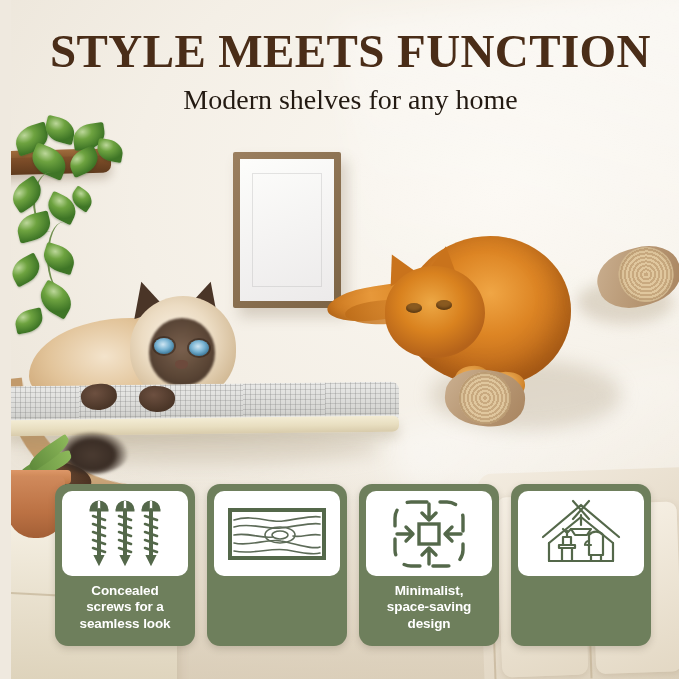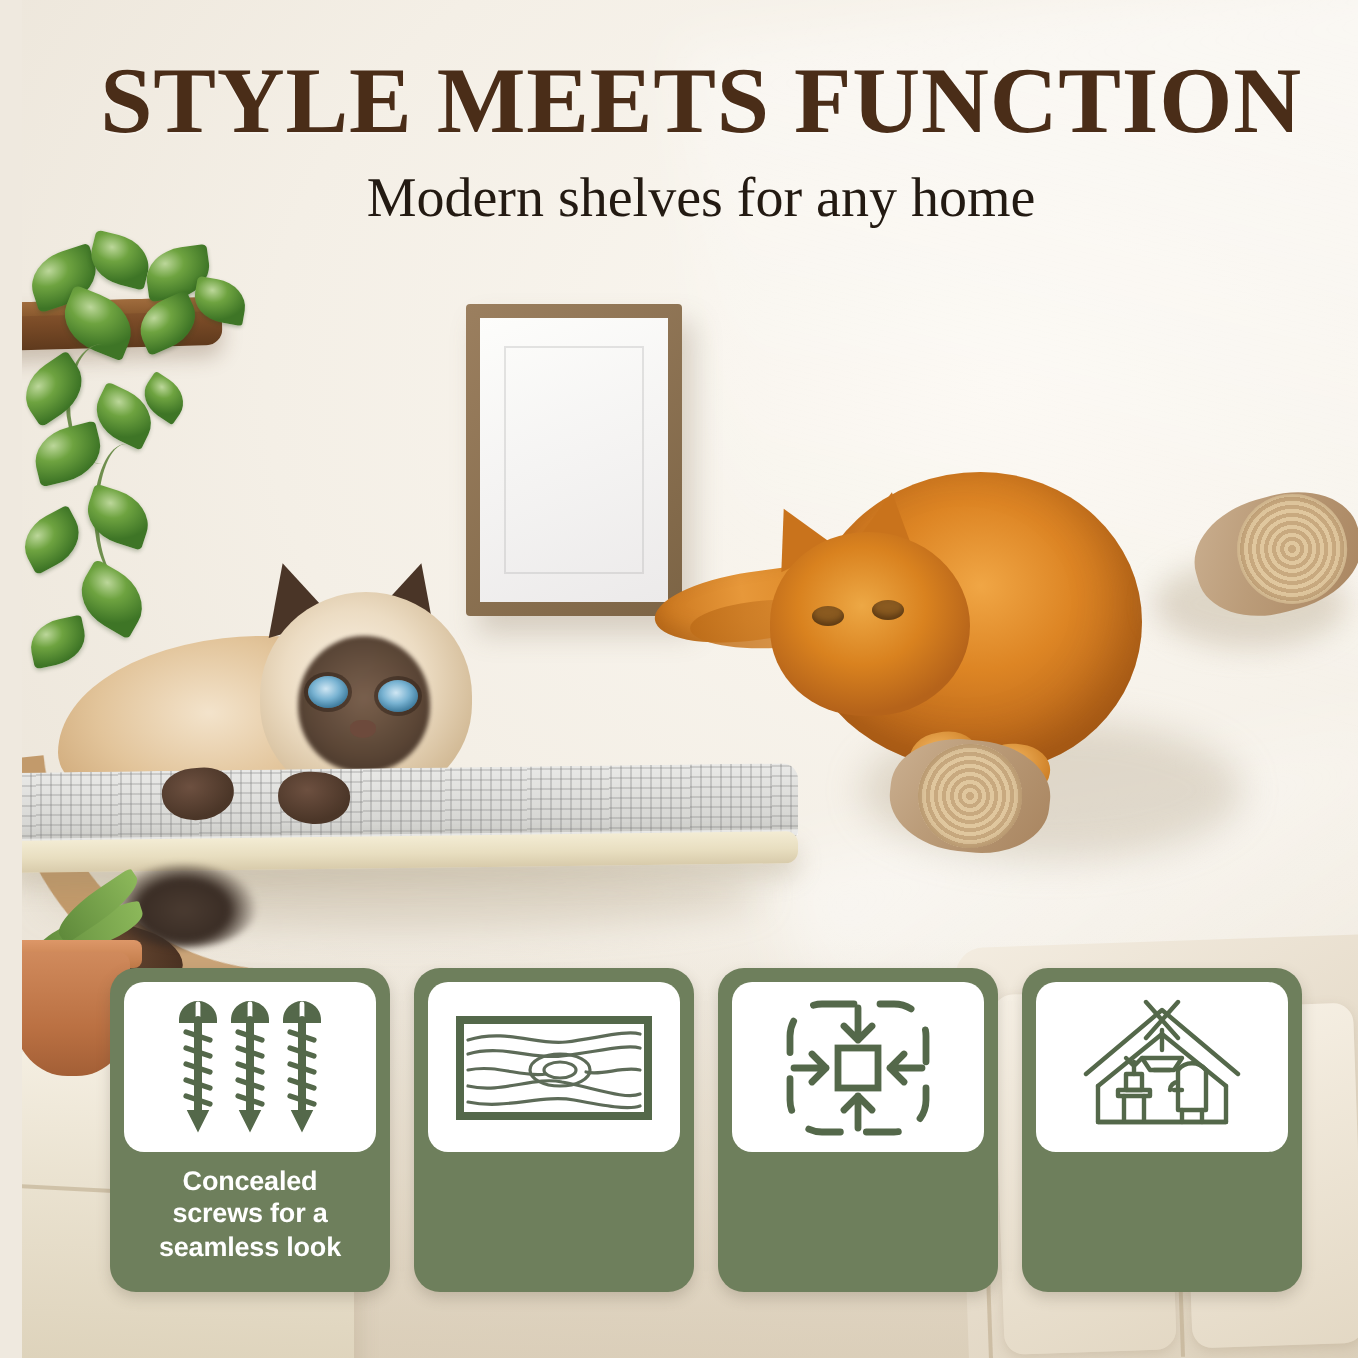--- a/index.html
+++ b/index.html
@@ -456,20 +456,23 @@
           <path d="M20 4 H56 a16 16 0 0 1 16 16 V52 a16 16 0 0 1 -16 16 H20 a16 16 0 0 1 -16 -16 V20 a16 16 0 0 1 16 -16 z" stroke-dasharray="16 13" stroke-linecap="round"></path>
           <rect x="28" y="26" width="20" height="20" stroke-width="3.4"></rect>
           <g stroke-linecap="round" stroke-linejoin="round">
             <path d="M38 6 V22 M31 15 l7 7 l7 -7"></path>
             <path d="M38 66 V50 M31 57 l7 -7 l7 7"></path>
             <path d="M6 36 H22 M15 29 l7 7 l-7 7"></path>
             <path d="M70 36 H54 M61 29 l-7 7 l7 7"></path>
           </g>
         </svg>
       </div>
+      <div class="card-label">Minimalist,
+space-saving
+design</div>
     </div>
 
     <div class="card">
       <div class="card-icon">
         <svg width="96" height="70" viewBox="0 0 96 70" fill="none" stroke="#54684a" stroke-width="2.2" stroke-linecap="round" stroke-linejoin="round">
           <path d="M10 38 L48 6 L86 38"></path>
           <path d="M16 44 L48 18 L80 44"></path>
           <path d="M40 2 L56 20 M56 2 L40 20"></path>
           <path d="M16 44 V62 H80 V44"></path>
           <path d="M16 62 H80"></path>

